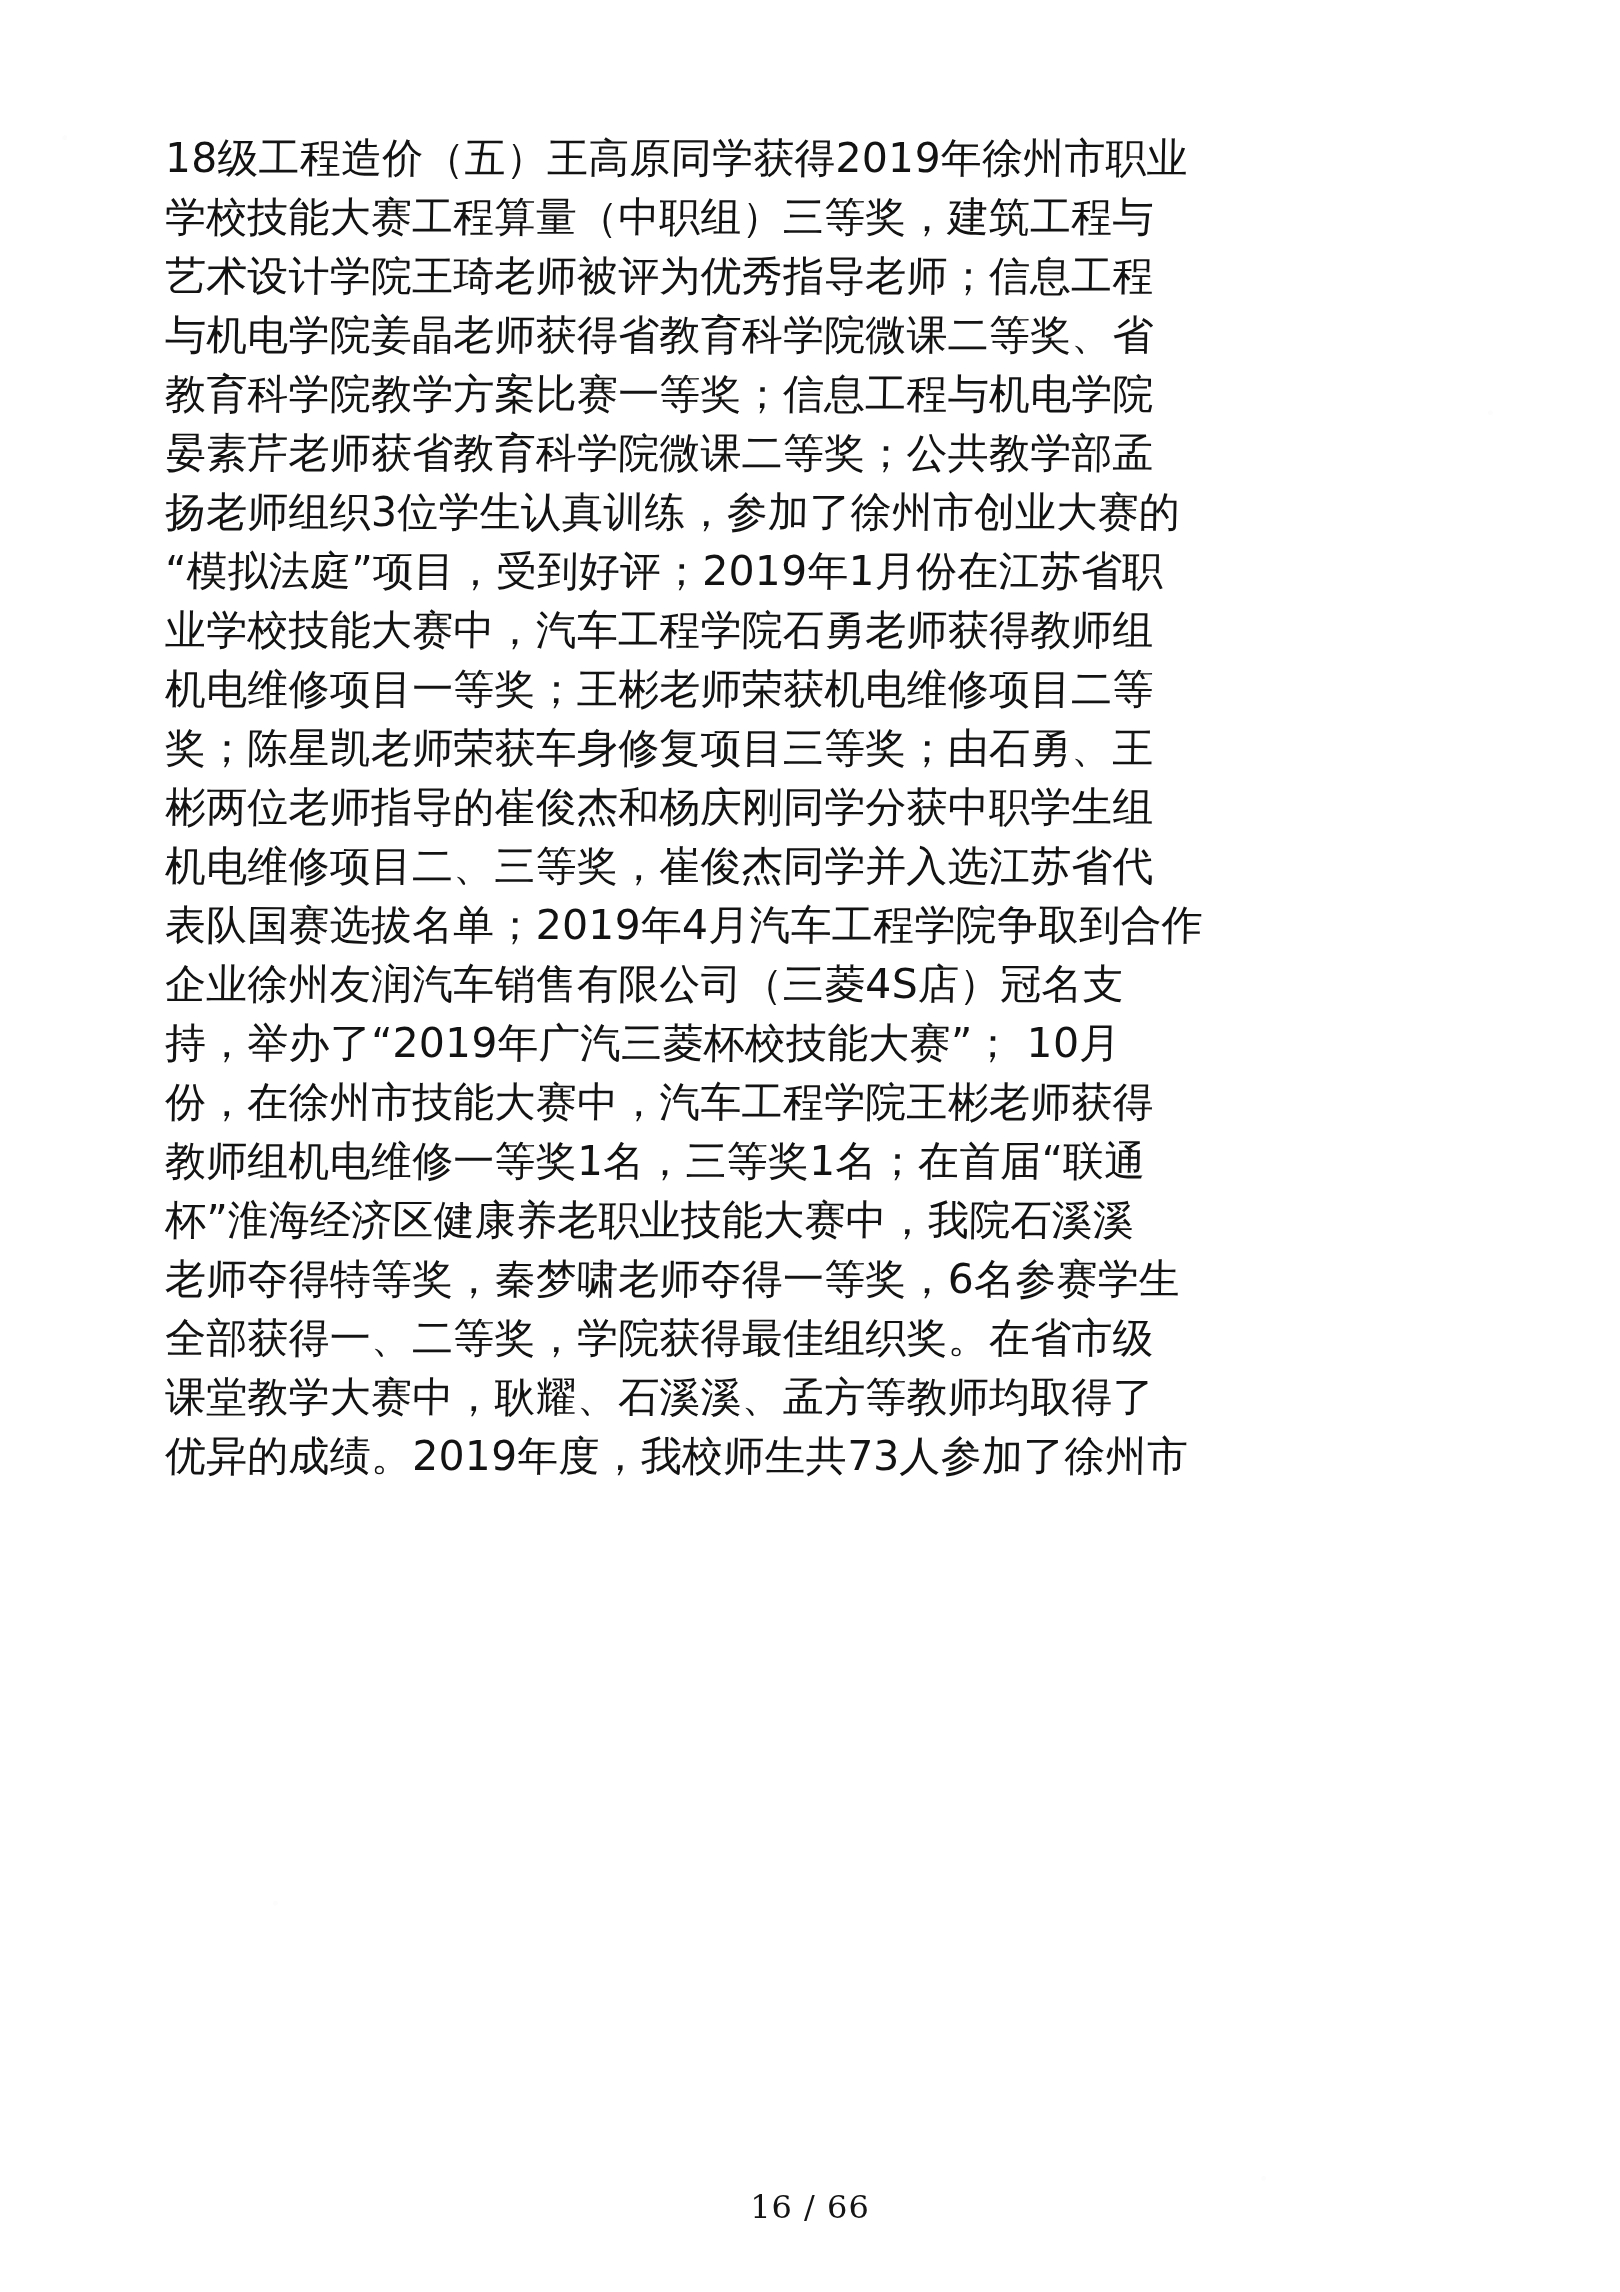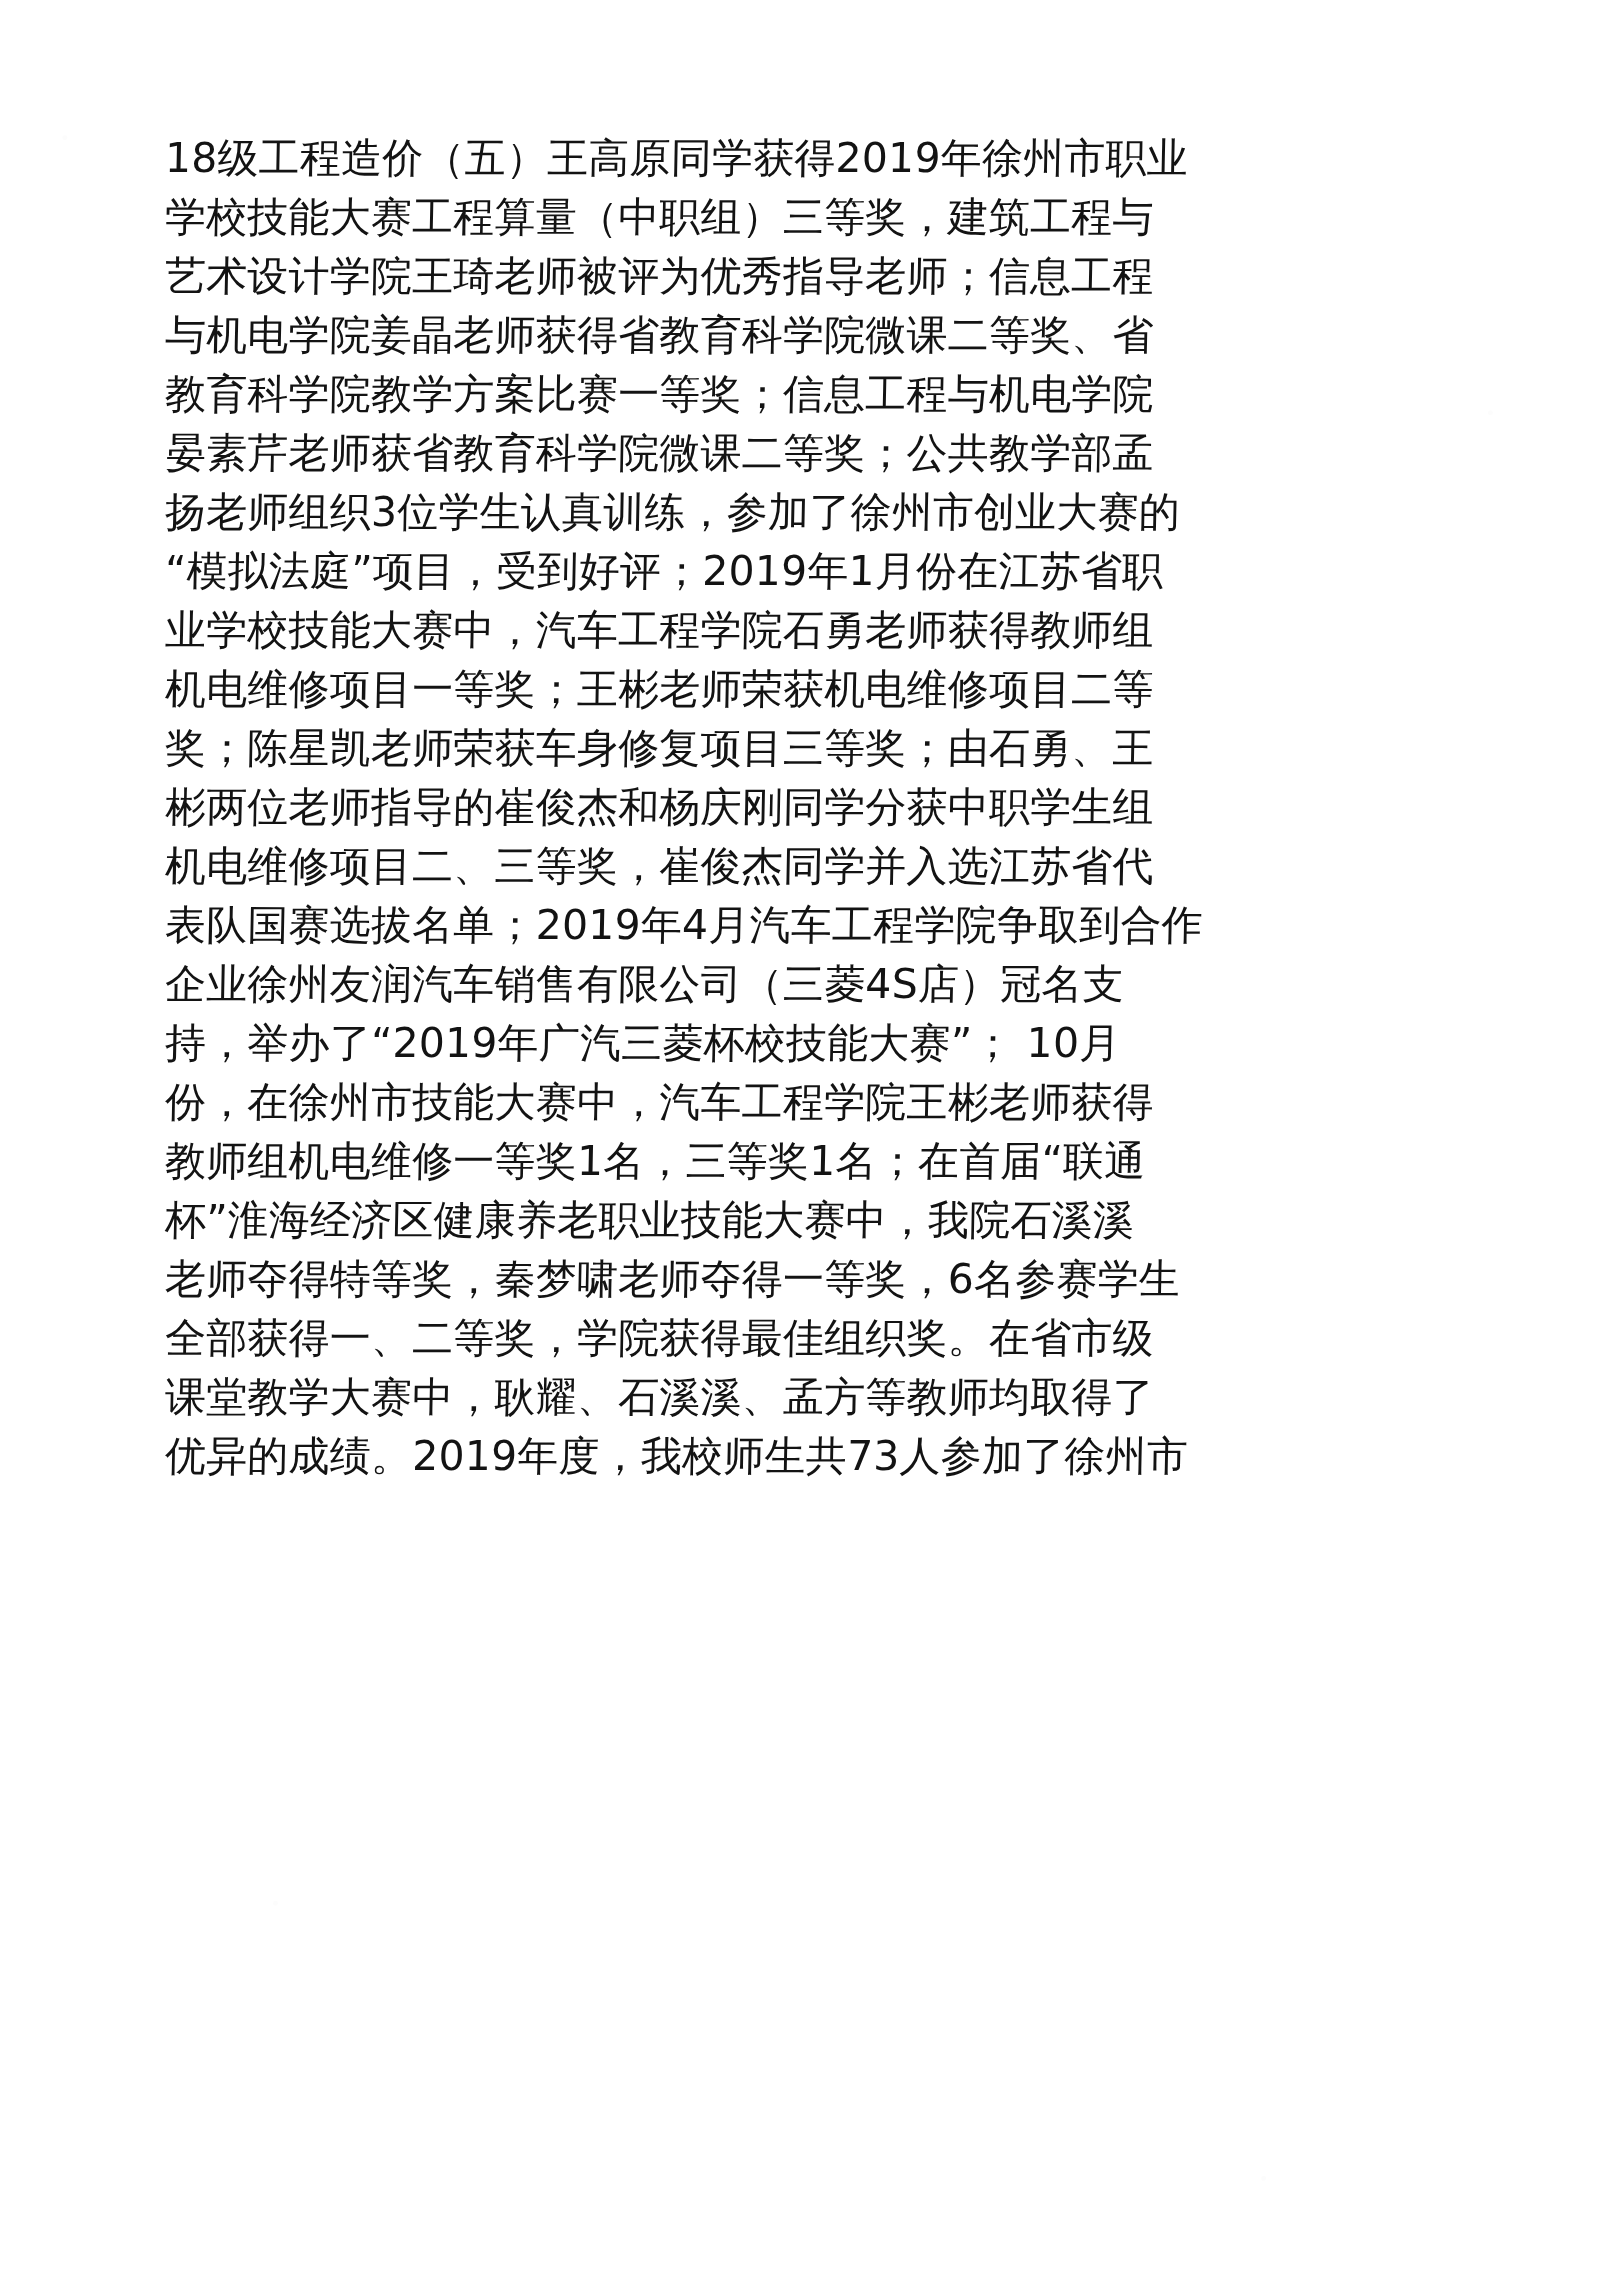--- a/index.html
+++ b/index.html
@@ -100,15 +100,18 @@
     <div class="text-line justify">持，举办了“2019年广汽三菱杯校技能大赛”； 10月</div>
     <div class="text-line justify">份，在徐州市技能大赛中，汽车工程学院王彬老师获得</div>
     <div class="text-line justify">教师组机电维修一等奖1名，三等奖1名；在首届“联通</div>
     <div class="text-line justify">杯”淮海经济区健康养老职业技能大赛中，我院石溪溪</div>
     <div class="text-line justify">老师夺得特等奖，秦梦啸老师夺得一等奖，6名参赛学生</div>
     <div class="text-line justify">全部获得一、二等奖，学院获得最佳组织奖。在省市级</div>
     <div class="text-line justify">课堂教学大赛中，耿耀、石溪溪、孟方等教师均取得了</div>
     <div class="text-line justify">优异的成绩。2019年度，我校师生共73人参加了徐州市</div>
   </div>
 
+  <div class="page-footer">
+    <span class="page-number">16 / 66</span>
+  </div>
 
 </div>
 
 
 </body></html>

